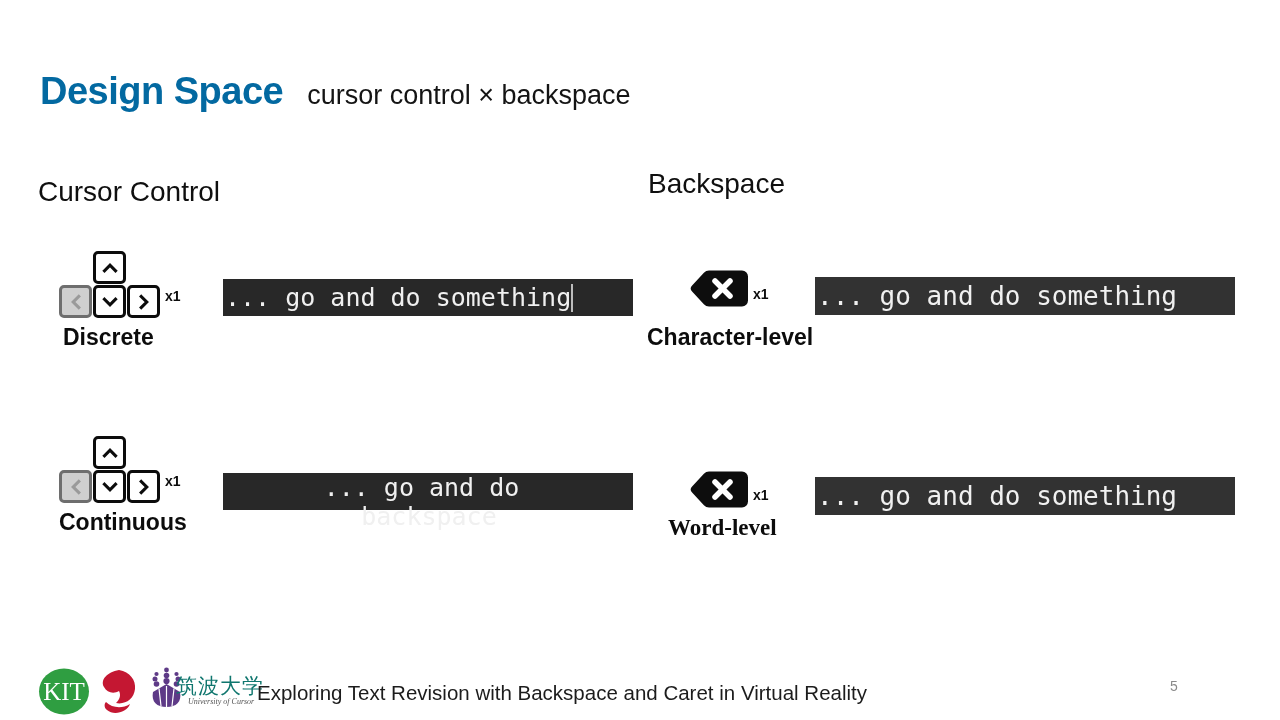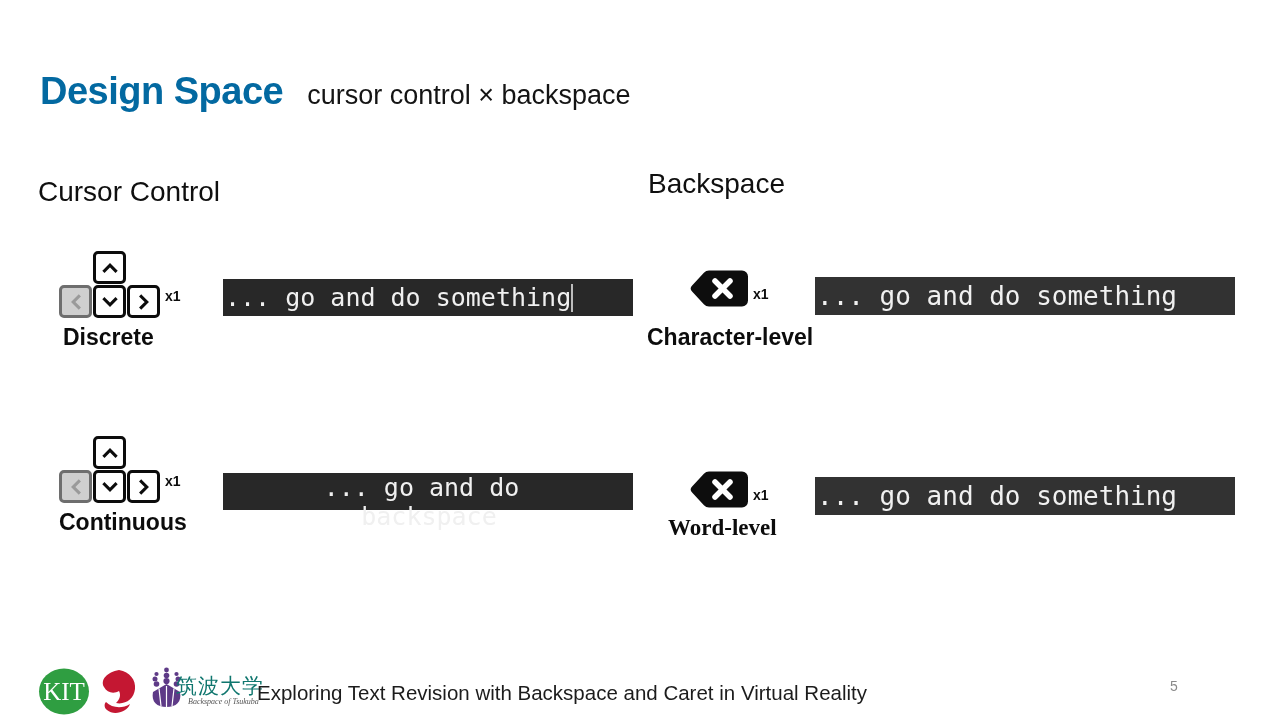--- a/index.html
+++ b/index.html
@@ -163,18 +163,18 @@
         <circle cx="8.5" cy="18" r="2.8"></circle>
       <circle cx="28.5" cy="8" r="2.1"></circle>
         <circle cx="30" cy="13" r="2.5"></circle>
         <circle cx="28.5" cy="18" r="2.8"></circle>
       <path d="M18.5 18 L5 26 C3 36 9 41 18.5 41 C28 41 34 36 32 26 Z"></path>
     </g>
     <path d="M18.5 20 L18.5 41 M11 22.5 L13 40 M26 22.5 L24 40" stroke="#ffffff" stroke-width="1.2" fill="none"></path>
   </svg>
 
   <span class="kanji">筑波大学</span>
-  <span class="kanji-sub">Backspace of Tsukuba</span>
+  <span class="kanji-sub">University of Cursor</span>
 
   <span class="footer-title">Exploring Text Revision with Backspace and Caret in Virtual Reality</span>
   <span class="page-number">5</span>
 
 </div>
 
 </body></html>

